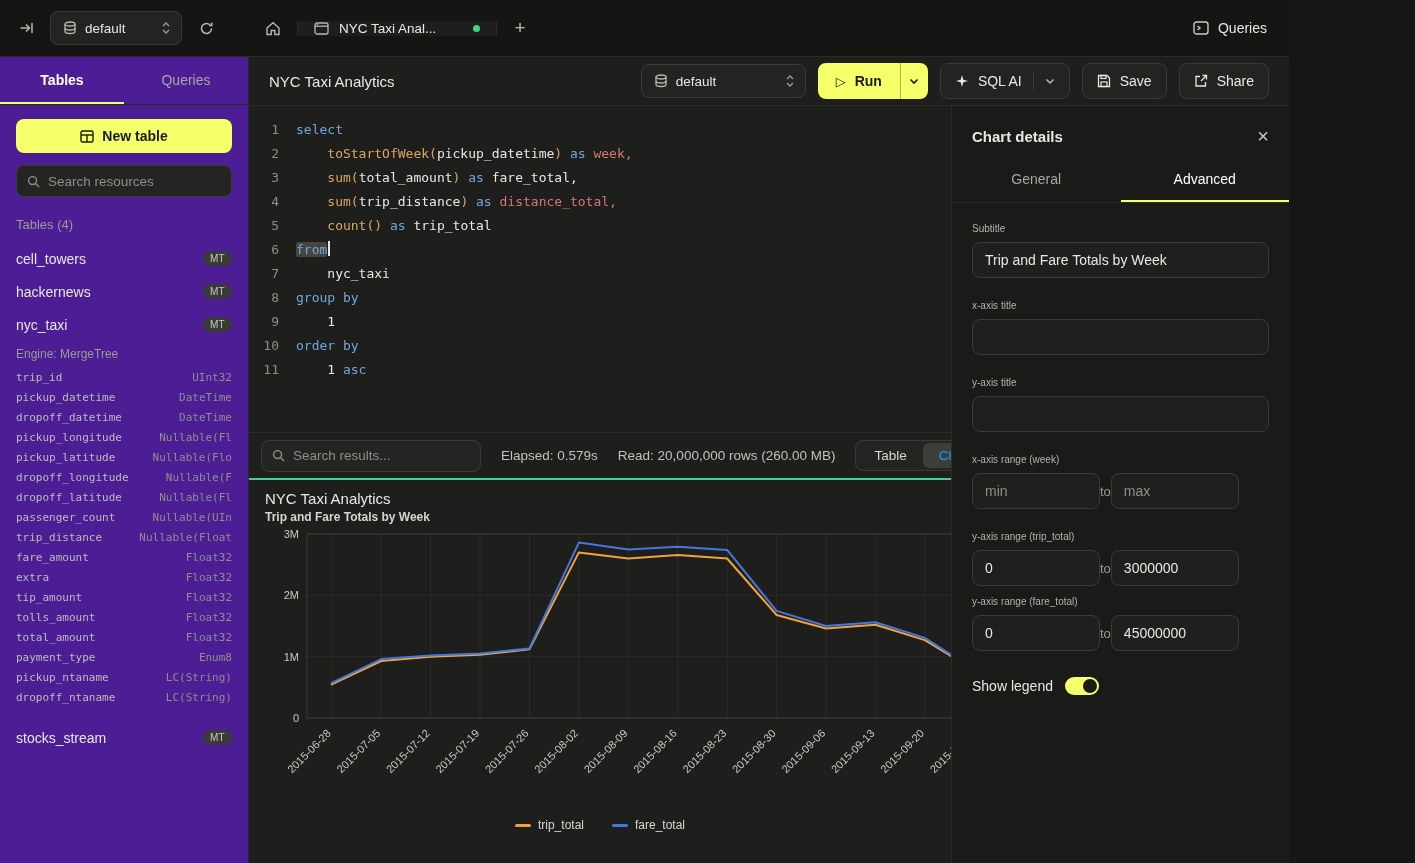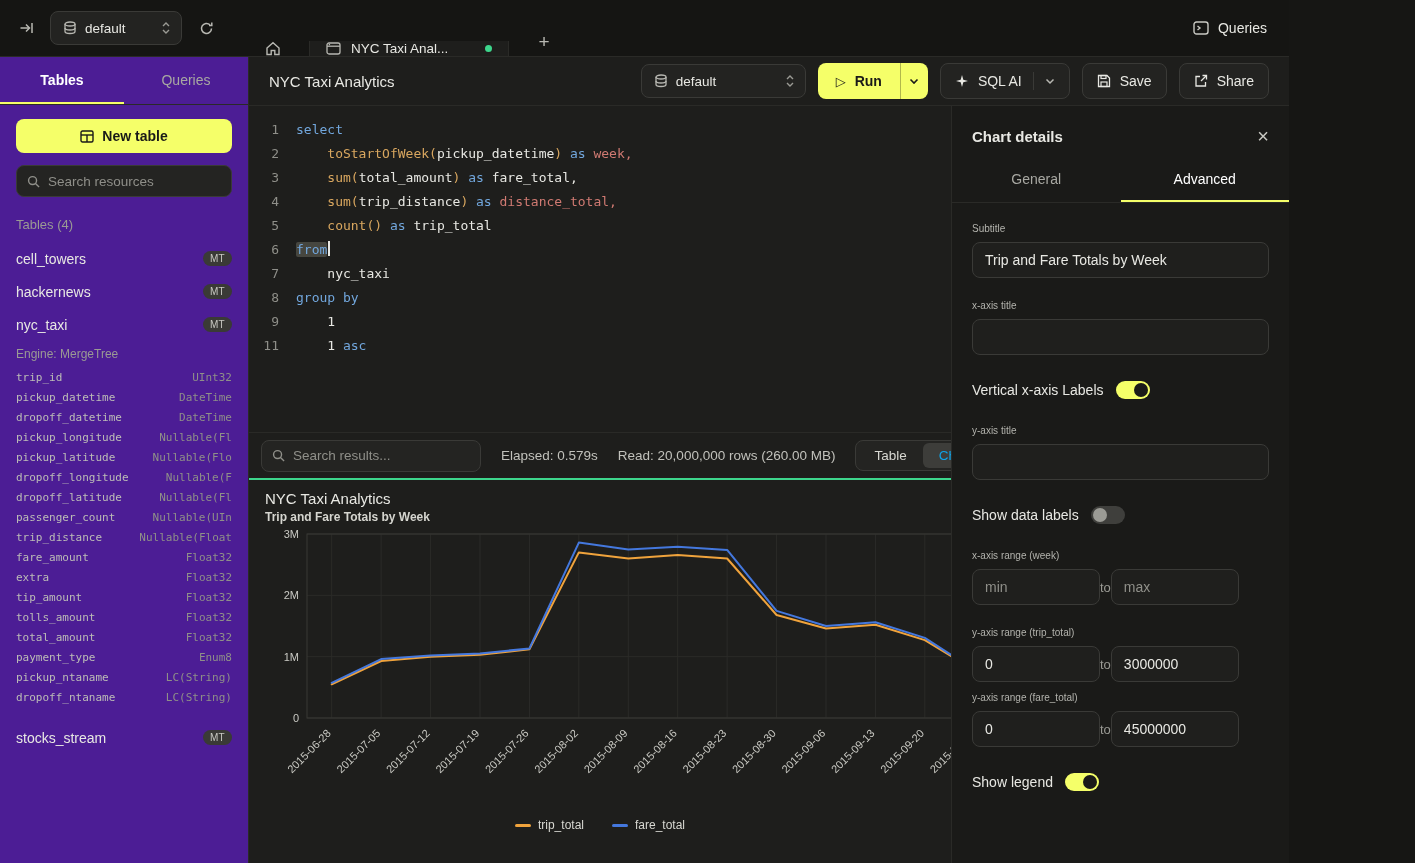--- a/index.html
+++ b/index.html
@@ -8,21 +8,21 @@
   .app { width:1289px; height:863px; display:flex; flex-direction:column; }
 
   
   .topbar { flex:0 0 57px; display:flex; align-items:stretch; background:#151513; border-bottom:1px solid #2A2A27; }
   .topbar-left { width:249px; display:flex; align-items:center; gap:10px; padding:0 12px; }
   .icon-btn { display:flex; align-items:center; justify-content:center; width:28px; height:28px; color:#B8B8B2; cursor:pointer; }
   .select { display:flex; align-items:center; gap:8px; background:#232321; border:1px solid #3A3A37; border-radius:8px;
             height:34px; padding:0 10px 0 12px; font-size:13.5px; color:#E8E8E3; cursor:pointer; }
   .select .updown { color:#9A9A94; display:flex; }
   .db-ic { color:#B8B8B2; display:flex; }
-  .tabstrip { display:flex; align-items:flex-end;gap:12px; }
+  .tabstrip { display:flex; align-items:center; }
   .home-btn { width:48px; display:flex; align-items:center; justify-content:center; color:#B8B8B2; cursor:pointer; }
   .tab { display:flex; align-items:center; gap:10px; padding:0 16px; background:#1E1E1C;
          border-left:1px solid #2A2A27; border-right:1px solid #2A2A27; cursor:pointer; min-width:200px; }
   .tab-label { font-size:13.5px; color:#E8E8E3; }
   .tab-ic { color:#B8B8B2; display:flex; }
   .dot { width:7px; height:7px; border-radius:50%; background:#3DD68C; margin-left:auto; }
   .plus { font-size:19px; color:#B8B8B2; width:46px; cursor:pointer; }
   .topbar-right { margin-left:auto; display:flex; align-items:center; padding-right:22px; }
   .queries-btn { display:flex; align-items:center; gap:9px; font-size:14px; color:#E8E8E3; cursor:pointer; }
   .queries-btn .q-ic { color:#C9C9C3; display:flex; }
@@ -389,20 +389,21 @@
           <div class="editor" id="code-lines">
               <div class="code-line"><span class="ln">1</span><span class="code-text"><span class="tk-kw">select</span></span></div>
               <div class="code-line"><span class="ln">2</span><span class="code-text"><span class="tk-pl">    </span><span class="tk-fn">toStartOfWeek(</span><span class="tk-pl">pickup_datetime</span><span class="tk-fn">)</span><span class="tk-pl"> </span><span class="tk-kw">as</span><span class="tk-pl"> </span><span class="tk-al">week,</span></span></div>
               <div class="code-line"><span class="ln">3</span><span class="code-text"><span class="tk-pl">    </span><span class="tk-fn">sum(</span><span class="tk-pl">total_amount</span><span class="tk-fn">)</span><span class="tk-pl"> </span><span class="tk-kw">as</span><span class="tk-pl"> </span><span class="tk-pl">fare_total,</span></span></div>
               <div class="code-line"><span class="ln">4</span><span class="code-text"><span class="tk-pl">    </span><span class="tk-fn">sum(</span><span class="tk-pl">trip_distance</span><span class="tk-fn">)</span><span class="tk-pl"> </span><span class="tk-kw">as</span><span class="tk-pl"> </span><span class="tk-al">distance_total,</span></span></div>
               <div class="code-line"><span class="ln">5</span><span class="code-text"><span class="tk-pl">    </span><span class="tk-fn">count()</span><span class="tk-pl"> </span><span class="tk-kw">as</span><span class="tk-pl"> </span><span class="tk-pl">trip_total</span></span></div>
               <div class="code-line"><span class="ln">6</span><span class="code-text"><span class="tk-kw tk-sel">from</span><span class="caret"></span></span></div>
               <div class="code-line"><span class="ln">7</span><span class="code-text"><span class="tk-pl">    nyc_taxi</span></span></div>
               <div class="code-line"><span class="ln">8</span><span class="code-text"><span class="tk-kw">group by</span></span></div>
               <div class="code-line"><span class="ln">9</span><span class="code-text"><span class="tk-pl">    1</span></span></div>
+              <div class="code-line"><span class="ln">10</span><span class="code-text"><span class="tk-kw">order by</span></span></div>
               <div class="code-line"><span class="ln">11</span><span class="code-text"><span class="tk-pl">    </span><span class="tk-pl">1</span><span class="tk-pl"> </span><span class="tk-kw">asc</span></span></div>
             </div>
 
           <div class="results-bar">
             <div class="search-box results-search">
               <span style="display:flex">
                 <svg width="13" height="13" viewBox="0 0 14 14">
                     <circle cx="6" cy="6" r="4.3" fill="none" stroke="currentColor" stroke-width="1.5"></circle>
                     <line x1="9.4" y1="9.4" x2="13" y2="13" stroke="currentColor" stroke-width="1.5"></line>
                   </svg>
@@ -490,31 +491,23 @@
             </div>
           <div class="dp-body">
             <div class="group">
               <div class="f-label">Subtitle</div>
               <input class="f-input" value="Trip and Fare Totals by Week" style="">
             </div>
             <div class="group">
               <div class="f-label">x-axis title</div>
               <input class="f-input" value="" style="">
             </div>
-            <div class="toggle-row">
-              <span>Vertical x-axis Labels</span>
-              <span class="toggle on" id="toggle-vertical-x"></span>
-            </div>
             <div class="group">
               <div class="f-label">y-axis title</div>
               <input class="f-input" value="" style="">
-            </div>
-            <div class="toggle-row">
-              <span>Show data labels</span>
-              <span class="toggle off" id="toggle-data-labels"></span>
             </div>
             <div class="group">
               <div class="f-label">x-axis range (week)</div>
               <div class="range-row">
                 <input class="f-input" placeholder="min" style="">
                 <span class="to">to</span>
                 <input class="f-input" placeholder="max" style="">
               </div>
             </div>
             <div class="group tight">

